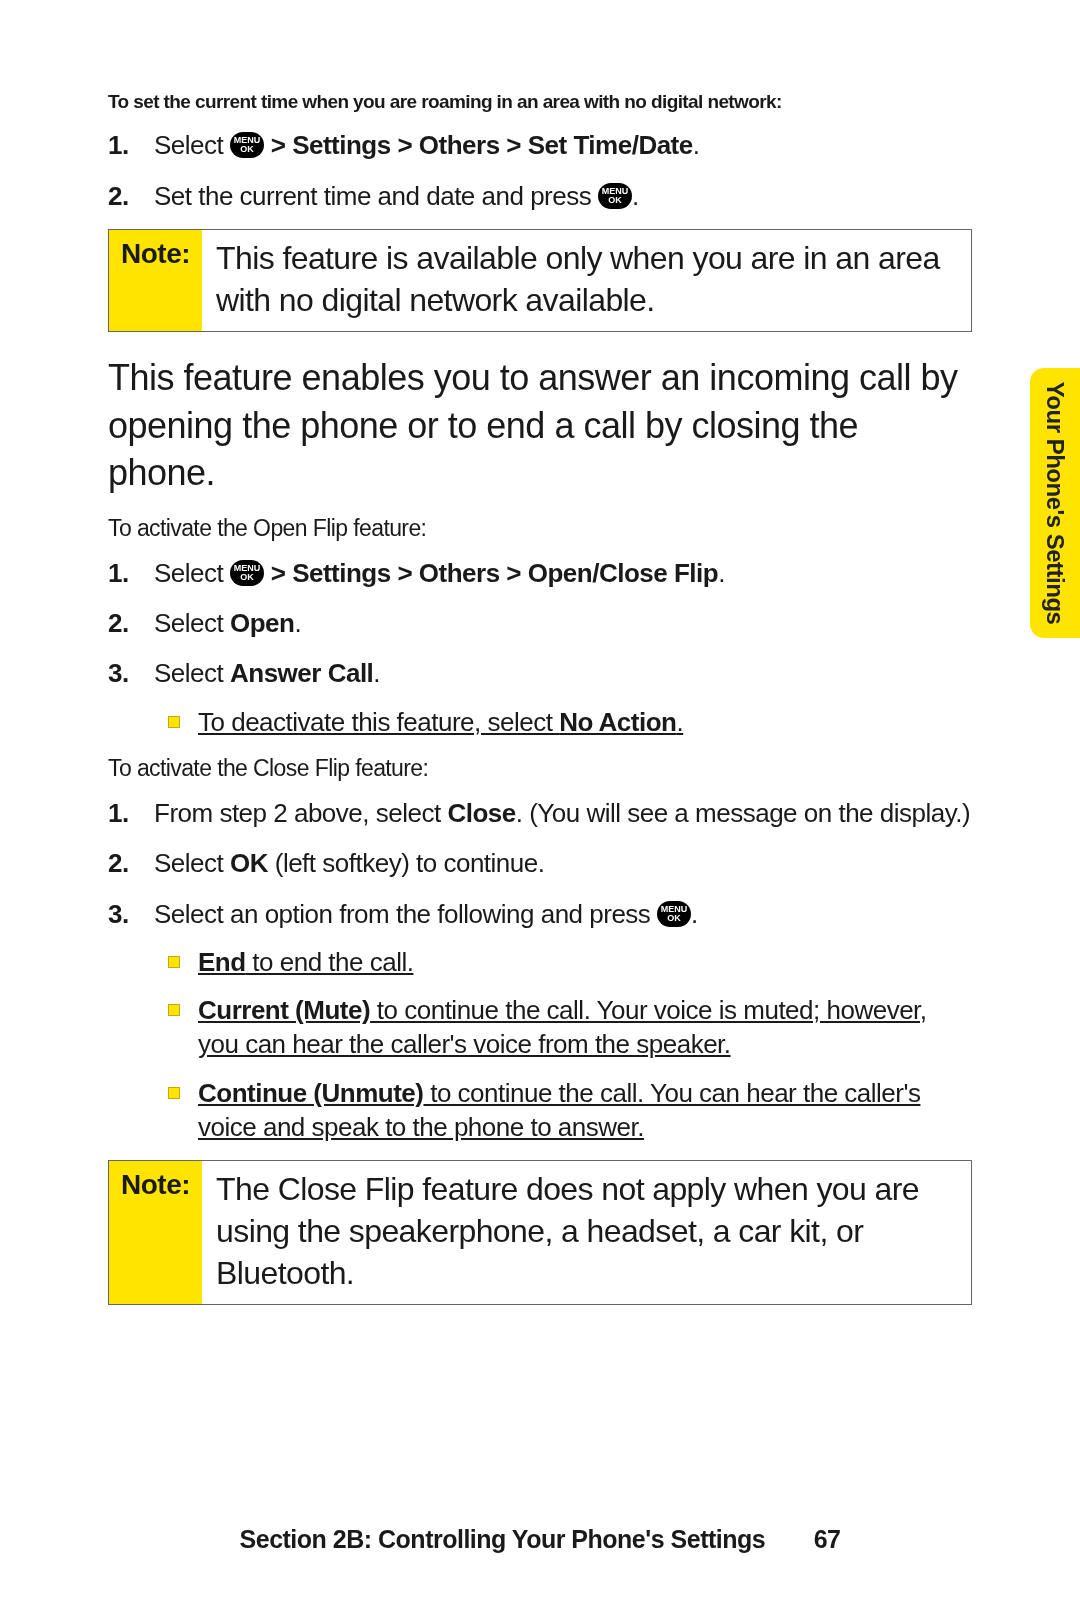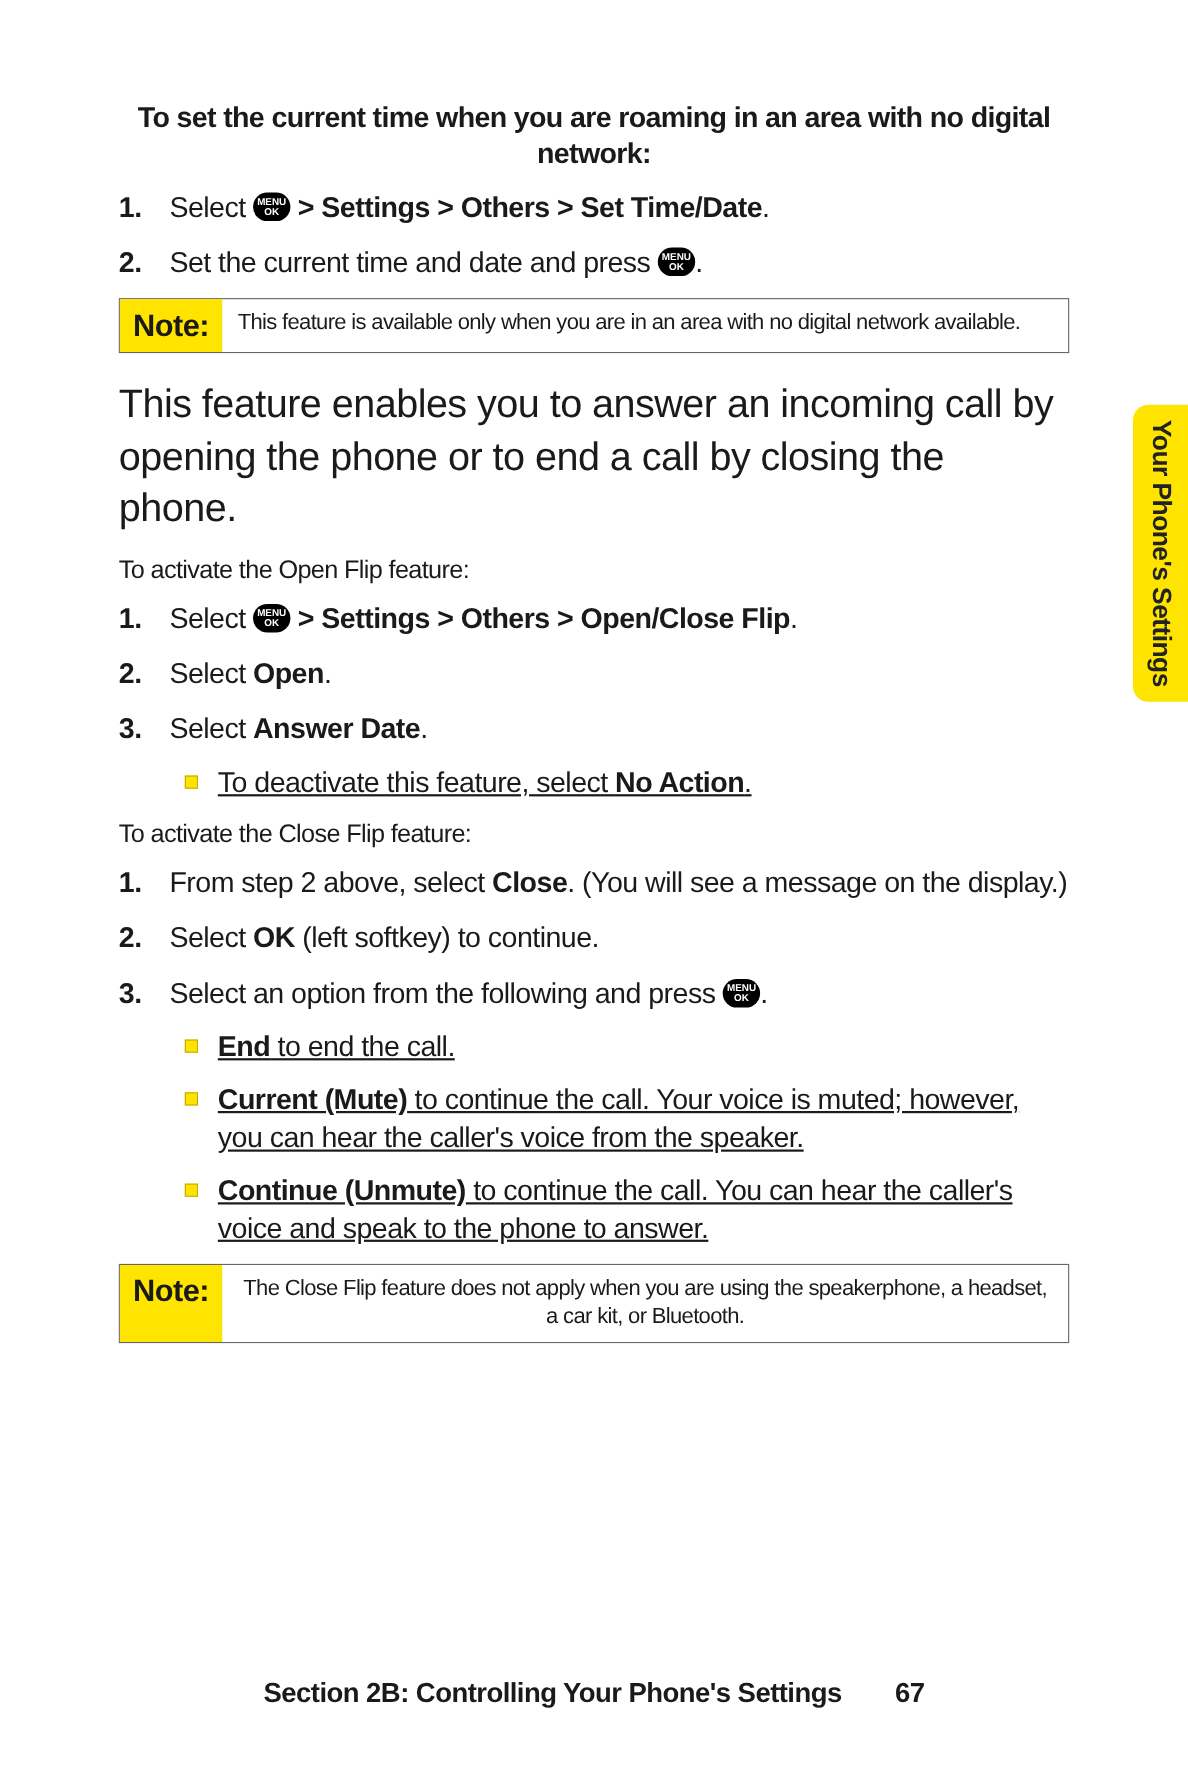--- a/index.html
+++ b/index.html
@@ -39,25 +39,24 @@
     letter-spacing: -0.5px;
   }
   h2.section-heading {
     font-size: 34px;
     font-weight: 800;
     margin-bottom: 18px;
     letter-spacing: -0.8px;
   }
   .intro-bold {
     font-weight: 700;
-    font-size: 26px;
+    font-size: 19px;
     line-height: 1.28;
     margin-bottom: 14px;
     letter-spacing: -0.6px;
-    text-align: center;
   }
   ol.num-list {
     list-style: none;
     padding-left: 46px;
     margin-bottom: 10px;
   }
   ol.num-list > li {
     font-size: 26px;
     line-height: 1.32;
     margin-bottom: 16px;
@@ -109,25 +108,24 @@
   }
   .note-label {
     background: #ffe400;
     font-weight: 800;
     font-size: 28px;
     padding: 8px 12px;
     flex: 0 0 auto;
     letter-spacing: -0.5px;
   }
   .note-text {
-    font-size: 20px;
+    font-size: 32px;
     line-height: 1.3;
     padding: 8px 14px 10px 14px;
     letter-spacing: -0.6px;
-    text-align: center;
   }
   .section2 { margin-top: 2px; }
   .para {
     font-size: 36px;
     line-height: 1.32;
     margin-bottom: 18px;
     letter-spacing: -0.5px;
   }
   .sub-heading {
     font-weight: 400;
@@ -210,21 +208,21 @@
       <li>
         <span class="num">1.</span>
         <span>Select </span><span class="menu-icon"></span><b> &gt; Settings &gt; Others &gt; Open/Close Flip</b>.
       </li>
       <li>
         <span class="num">2.</span>
         <span>Select </span><b>Open</b>.
       </li>
       <li>
         <span class="num">3.</span>
-        <span>Select </span><b>Answer Date</b>.
+        <span>Select </span><b>Answer Call</b>.
         <ul class="bullet-list">
           <li>
             <span>To deactivate this feature, select </span><b>No Action</b>.
           </li>
         </ul>
       </li>
     </ol>
 
     <p class="sub-heading">To activate the Close Flip feature:</p>
 

